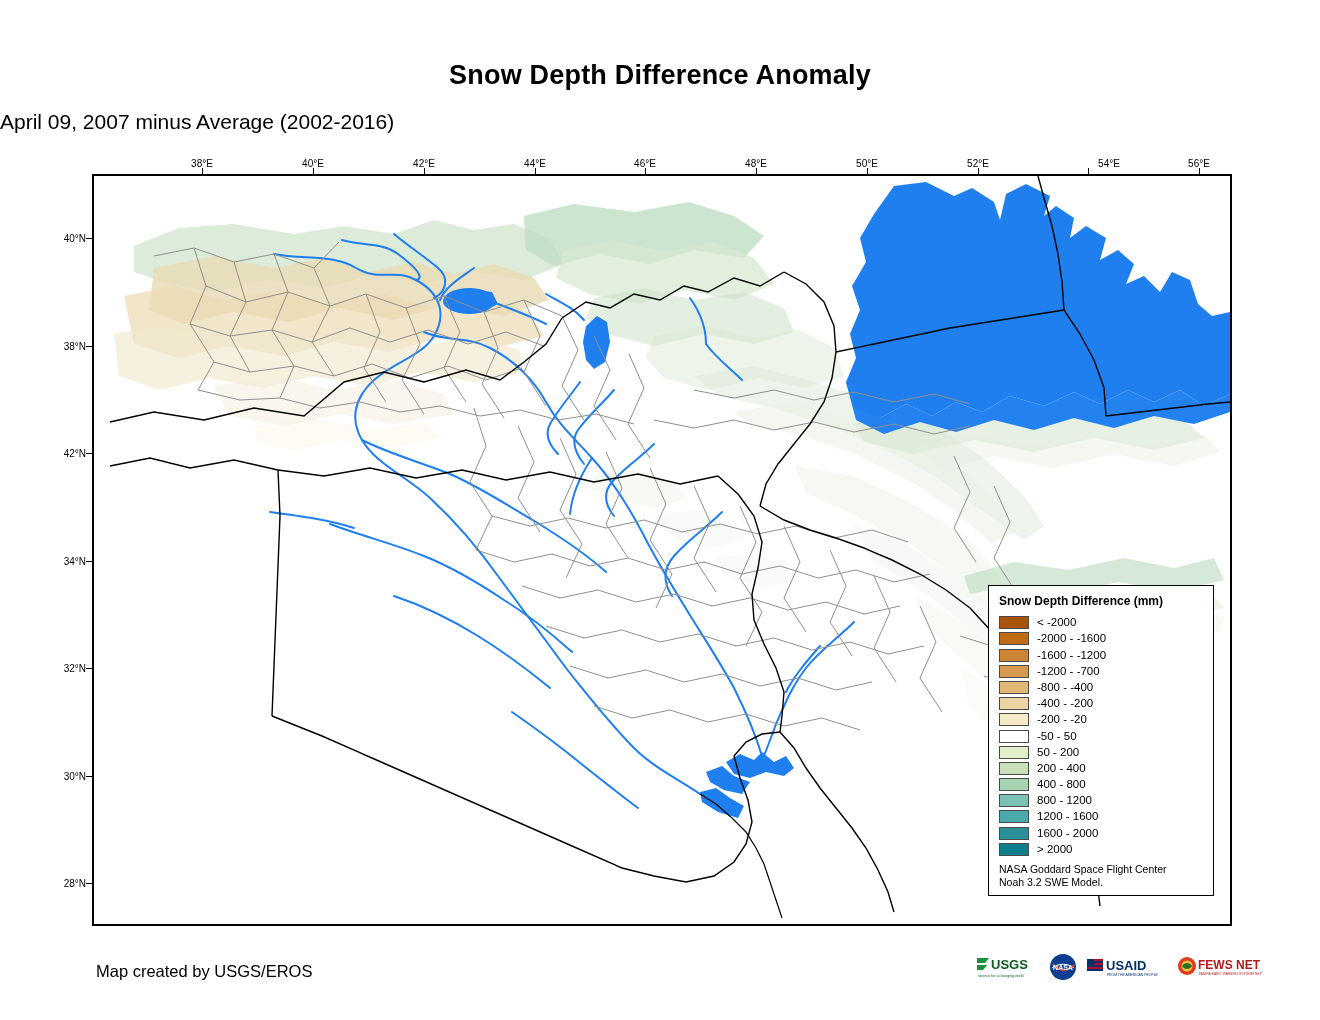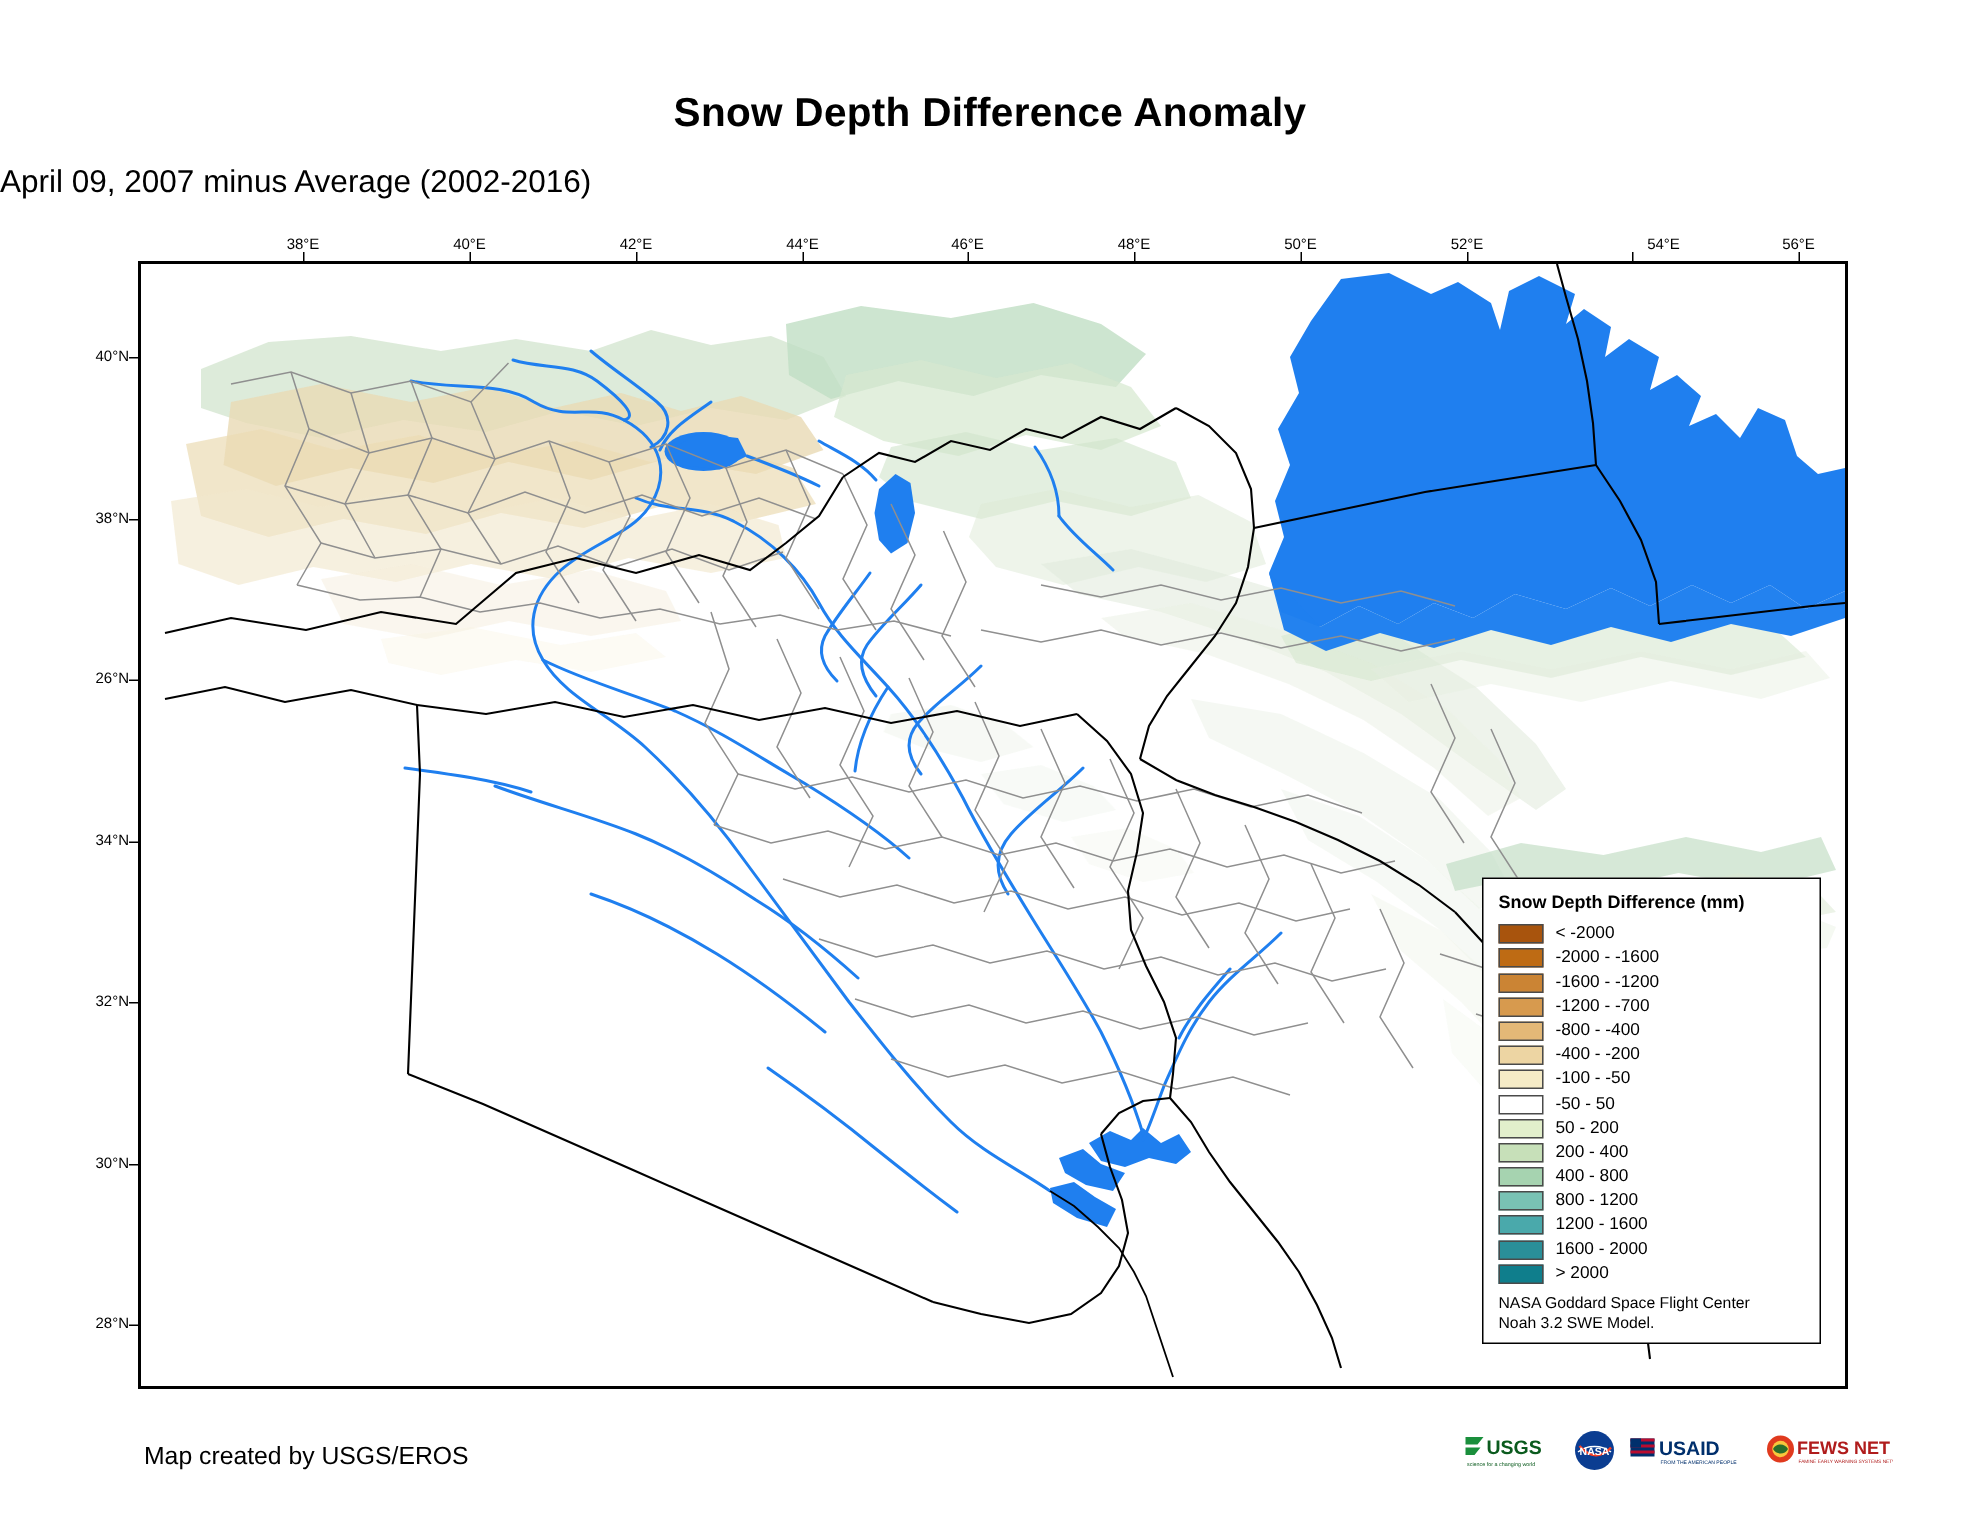--- a/index.html
+++ b/index.html
@@ -161,21 +161,21 @@
   <div class="tick-mark-top" style="left:756px; top:168px;"></div>
   <div class="tick-mark-top" style="left:867px; top:168px;"></div>
   <div class="tick-mark-top" style="left:978px; top:168px;"></div>
   <div class="tick-mark-top" style="left:1088px; top:168px;"></div>
   <div class="tick-mark-top" style="left:1199px; top:168px;"></div>
 </div>
 
 <div id="ticks-left">
   <div class="tick-label tick-left" style="left:58px; top:238px; width:28px;">40°N</div>
   <div class="tick-label tick-left" style="left:58px; top:346px; width:28px;">38°N</div>
-  <div class="tick-label tick-left" style="left:58px; top:453px; width:28px;">26°N</div>
+  <div class="tick-label tick-left" style="left:58px; top:453px; width:28px;">42°N</div>
   <div class="tick-label tick-left" style="left:58px; top:561px; width:28px;">34°N</div>
   <div class="tick-label tick-left" style="left:58px; top:668px; width:28px;">32°N</div>
   <div class="tick-label tick-left" style="left:58px; top:776px; width:28px;">30°N</div>
   <div class="tick-label tick-left" style="left:58px; top:883px; width:28px;">28°N</div>
 
   <div class="tick-mark-left" style="left:86px; top:238px;"></div>
   <div class="tick-mark-left" style="left:86px; top:346px;"></div>
   <div class="tick-mark-left" style="left:86px; top:453px;"></div>
   <div class="tick-mark-left" style="left:86px; top:561px;"></div>
   <div class="tick-mark-left" style="left:86px; top:668px;"></div>
@@ -368,21 +368,21 @@
   <div class="legend-row">
     <span class="legend-swatch" style="background:#e3b877"></span>
     <span class="legend-label">-800 - -400</span>
   </div>
   <div class="legend-row">
     <span class="legend-swatch" style="background:#edd5a3"></span>
     <span class="legend-label">-400 - -200</span>
   </div>
   <div class="legend-row">
     <span class="legend-swatch" style="background:#f5ebc6"></span>
-    <span class="legend-label">-100 - -50</span>
+    <span class="legend-label">-200 - -20</span>
   </div>
   <div class="legend-row">
     <span class="legend-swatch" style="background:#ffffff"></span>
     <span class="legend-label">-50 - 50</span>
   </div>
   <div class="legend-row">
     <span class="legend-swatch" style="background:#e2efcb"></span>
     <span class="legend-label">50 - 200</span>
   </div>
   <div class="legend-row">

